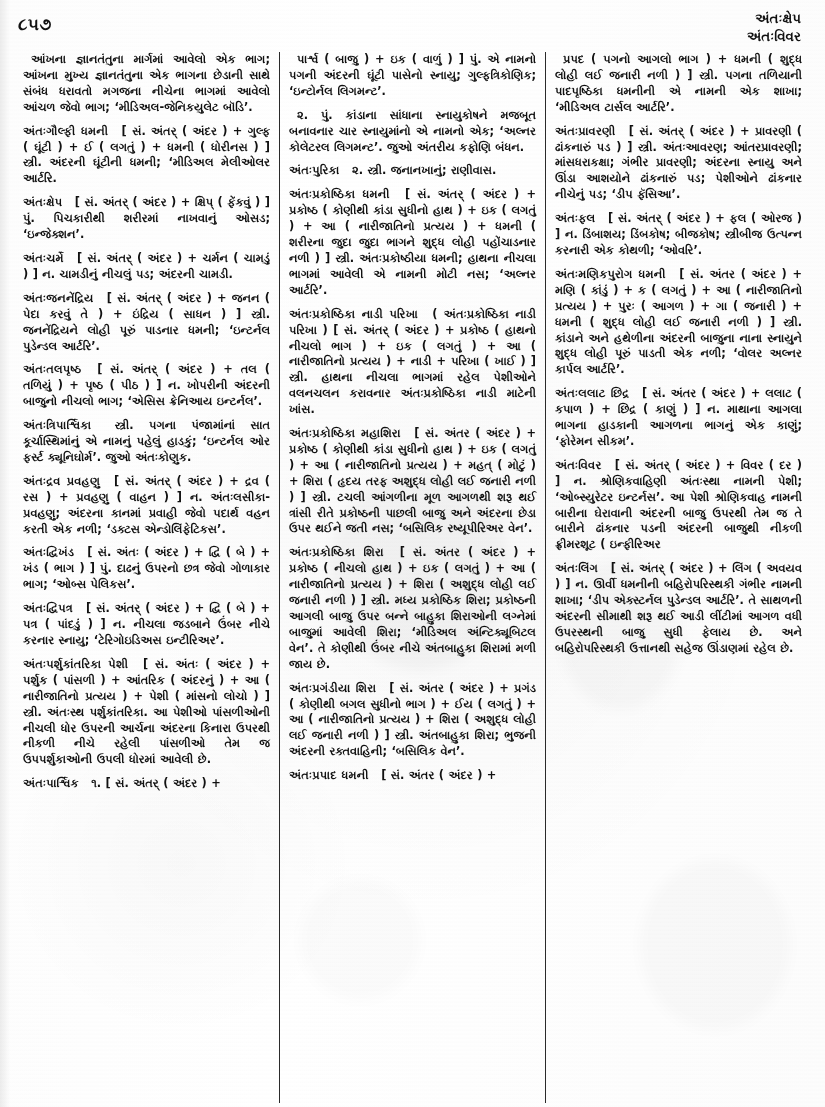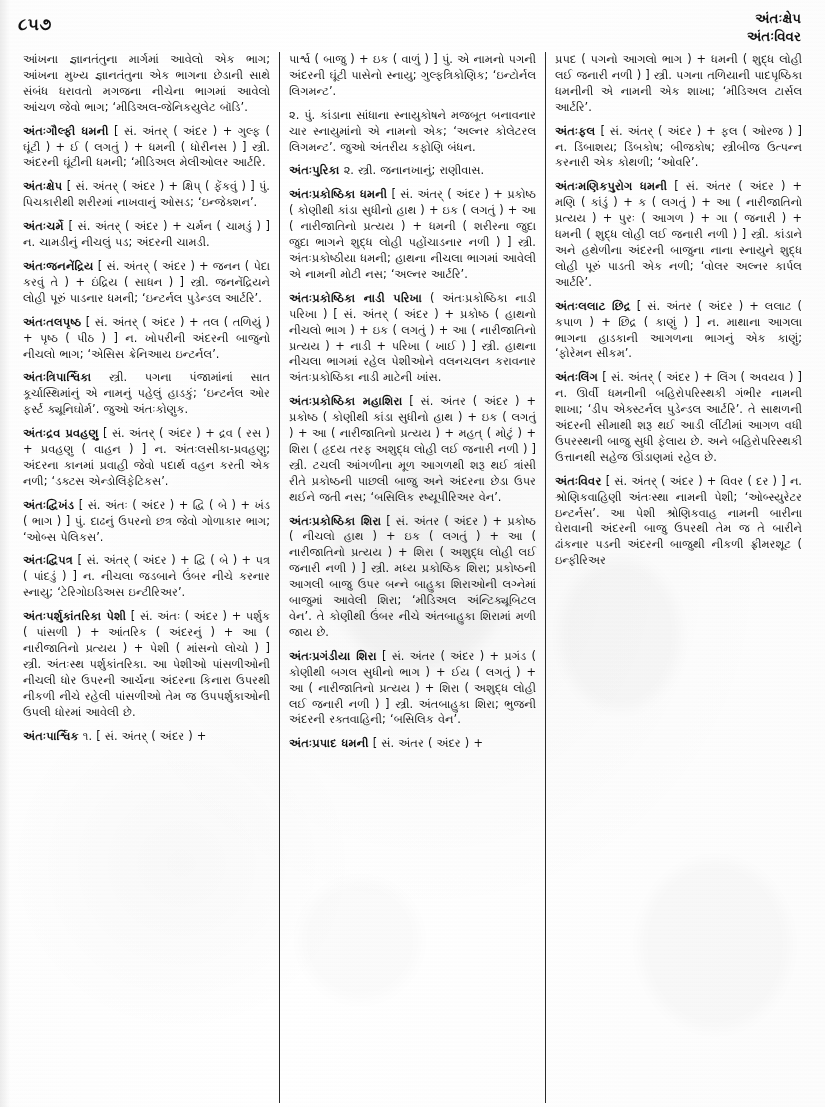--- a/index.html
+++ b/index.html
@@ -89,21 +89,21 @@
     text-align: justify;
     text-justify: inter-word;
     word-spacing: .5px;
     hyphens: none;
   }
   .entry.cont { margin-top: 0; }
   .hw {
     font-weight: 700;
     letter-spacing: .2px;
   }
-  .body-txt { font-weight: 400; }
+  .body-txt { font-weight: 700; margin-left: 8px; }
 
   
   .blob {
     position: absolute;
     border-radius: 50%;
     background: rgba(0,0,0,0.030);
     filter: blur(6px);
     pointer-events: none;
   }
   .b1 { left: 330px; top: 470px; width: 180px; height: 200px; }
@@ -156,21 +156,22 @@
         <p class="entry"><span class="hw">અંતઃપુરિકા</span><span class="body-txt"> ૨. સ્ત્રી. જનાનખાનું; રાણીવાસ.</span></p>
         <p class="entry"><span class="hw">અંતઃપ્રકોષ્ઠિકા ધમની</span><span class="body-txt"> [ સં. અંતર્ ( અંદર ) + પ્રકોષ્ઠ ( કોણીથી કાંડા સુધીનો હાથ ) + ઇક ( લગતું ) + આ ( નારીજાતિનો પ્રત્યય ) + ધમની ( શરીરના જુદા જુદા ભાગને શુદ્ધ લોહી પહોંચાડનાર નળી ) ] સ્ત્રી. અંતઃપ્રકોષ્ઠીયા ધમની; હાથના નીચલા ભાગમાં આવેલી એ નામની મોટી નસ; ‘અલ્નર આર્ટરિ’.</span></p>
         <p class="entry"><span class="hw">અંતઃપ્રકોષ્ઠિકા નાડી પરિખા</span><span class="body-txt"> ( અંતઃપ્રકોષ્ઠિકા નાડી પરિખા ) [ સં. અંતર્ ( અંદર ) + પ્રકોષ્ઠ ( હાથનો નીચલો ભાગ ) + ઇક ( લગતું ) + આ ( નારીજાતિનો પ્રત્યય ) + નાડી + પરિખા ( ખાઈ ) ] સ્ત્રી. હાથના નીચલા ભાગમાં રહેલ પેશીઓને વલનચલન કરાવનાર અંતઃપ્રકોષ્ઠિકા નાડી માટેની ખાંસ.</span></p>
         <p class="entry"><span class="hw">અંતઃપ્રકોષ્ઠિકા મહાશિરા</span><span class="body-txt"> [ સં. અંતર ( અંદર ) + પ્રકોષ્ઠ ( કોણીથી કાંડા સુધીનો હાથ ) + ઇક ( લગતું ) + આ ( નારીજાતિનો પ્રત્યય ) + મહત્ ( મોટું ) + શિરા ( હૃદય તરફ અશુદ્ધ લોહી લઈ જનારી નળી ) ] સ્ત્રી. ટચલી આંગળીના મૂળ આગળથી શરૂ થઈ ત્રાંસી રીતે પ્રકોષ્ઠની પાછલી બાજુ અને અંદરના છેડા ઉપર થઈને જતી નસ; ‘બસિલિક રષ્યૂપીરિઅર વેન’.</span></p>
         <p class="entry"><span class="hw">અંતઃપ્રકોષ્ઠિકા શિરા</span><span class="body-txt"> [ સં. અંતર ( અંદર ) + પ્રકોષ્ઠ ( નીચલો હાથ ) + ઇક ( લગતું ) + આ ( નારીજાતિનો પ્રત્યય ) + શિરા ( અશુદ્ધ લોહી લઈ જનારી નળી ) ] સ્ત્રી. મધ્ય પ્રકોષ્ઠિક શિરા; પ્રકોષ્ઠની આગલી બાજુ ઉપર બન્ને બાહુકા શિરાઓની લગ્નેમાં બાજુમાં આવેલી શિરા; ‘મીડિઅલ અંન્ટિક્યૂબિટલ વેન’. તે કોણીથી ઉંબર નીચે અંતબાહુકા શિરામાં મળી જાય છે.</span></p>
         <p class="entry"><span class="hw">અંતઃપ્રગંડીયા શિરા</span><span class="body-txt"> [ સં. અંતર ( અંદર ) + પ્રગંડ ( કોણીથી બગલ સુધીનો ભાગ ) + ઈય ( લગતું ) + આ ( નારીજાતિનો પ્રત્યય ) + શિરા ( અશુદ્ધ લોહી લઈ જનારી નળી ) ] સ્ત્રી. અંતબાહુકા શિરા; ભુજની અંદરની રક્તવાહિની; ‘બસિલિક વેન’.</span></p>
         <p class="entry"><span class="hw">અંતઃપ્રપાદ ધમની</span><span class="body-txt"> [ સં. અંતર ( અંદર ) +</span></p>
       </div>
     <div class="col" id="col-2">
         <p class="entry cont"><span class="body-txt">પ્રપદ ( પગનો આગલો ભાગ ) + ધમની ( શુદ્ધ લોહી લઈ જનારી નળી ) ] સ્ત્રી. પગના તળિયાની પાદપૃષ્ઠિકા ધમનીની એ નામની એક શાખા; ‘મીડિઅલ ટાર્સલ આર્ટરિ’.</span></p>
+        <p class="entry"><span class="hw">અંતઃપ્રાવરણી</span><span class="body-txt"> [ સં. અંતર્ ( અંદર ) + પ્રાવરણી ( ઢાંકનારું પડ ) ] સ્ત્રી. અંતઃઆવરણ; આંતરપ્રાવરણી; માંસધરાકક્ષા; ગંભીર પ્રાવરણી; અંદરના સ્નાયુ અને ઊંડા આશયોને ઢાંકનારું પડ; પેશીઓને ઢાંકનાર નીચેનું પડ; ‘ડીપ ફૅસિઆ’.</span></p>
         <p class="entry"><span class="hw">અંતઃફલ</span><span class="body-txt"> [ સં. અંતર્ ( અંદર ) + ફલ ( ઓરજ ) ] ન. ડિંબાશય; ડિંબકોષ; બીજકોષ; સ્ત્રીબીજ ઉત્પન્ન કરનારી એક કોથળી; ‘ઓવરિ’.</span></p>
         <p class="entry"><span class="hw">અંતઃમણિકપુરોગ ધમની</span><span class="body-txt"> [ સં. અંતર ( અંદર ) + મણિ ( કાંડું ) + ક ( લગતું ) + આ ( નારીજાતિનો પ્રત્યય ) + પુરઃ ( આગળ ) + ગા ( જનારી ) + ધમની ( શુદ્ધ લોહી લઈ જનારી નળી ) ] સ્ત્રી. કાંડાને અને હથેળીના અંદરની બાજુના નાના સ્નાયુને શુદ્ધ લોહી પૂરું પાડતી એક નળી; ‘વોલર અલ્નર કાર્પલ આર્ટરિ’.</span></p>
         <p class="entry"><span class="hw">અંતઃલલાટ છિદ્ર</span><span class="body-txt"> [ સં. અંતર ( અંદર ) + લલાટ ( કપાળ ) + છિદ્ર ( કાણું ) ] ન. માથાના આગલા ભાગના હાડકાની આગળના ભાગનું એક કાણું; ‘ફોરેમન સીકમ’.</span></p>
+        <p class="entry"><span class="hw">અંતઃવિવર</span><span class="body-txt"> [ સં. અંતર્ ( અંદર ) + વિવર ( દર ) ] ન. શ્રોણિકવાહિણી અંતઃસ્થા નામની પેશી; ‘ઓબ્સ્યુરેટર ઇન્ટર્નસ’. આ પેશી શ્રોણિકવાહ નામની બારીના ઘેરાવાની અંદરની બાજુ ઉપરથી તેમ જ તે બારીને ઢાંકનાર પડની અંદરની બાજુથી નીકળી ફ્રીમરશૂટ ( ઇન્ફીરિઅર</span></p>
         <p class="entry"><span class="hw">અંતઃલિંગ</span><span class="body-txt"> [ સં. અંતર્ ( અંદર ) + લિંગ ( અવયવ ) ] ન. ઊર્વી ધમનીની બહિરોપરિસ્થકી ગંભીર નામની શાખા; ‘ડીપ એક્સ્ટર્નલ પુડેન્ડલ આર્ટરિ’. તે સાથળની અંદરની સીમાથી શરૂ થઈ આડી લીંટીમાં આગળ વધી ઉપરસ્થની બાજુ સુધી ફેલાય છે. અને બહિરોપરિસ્થકી ઉત્તાનથી સહેજ ઊંડાણમાં રહેલ છે.</span></p>
-        <p class="entry"><span class="hw">અંતઃવિવર</span><span class="body-txt"> [ સં. અંતર્ ( અંદર ) + વિવર ( દર ) ] ન. શ્રોણિકવાહિણી અંતઃસ્થા નામની પેશી; ‘ઓબ્સ્યુરેટર ઇન્ટર્નસ’. આ પેશી શ્રોણિકવાહ નામની બારીના ઘેરાવાની અંદરની બાજુ ઉપરથી તેમ જ તે બારીને ઢાંકનાર પડની અંદરની બાજુથી નીકળી ફ્રીમરશૂટ ( ઇન્ફીરિઅર</span></p>
       </div>
   </div>
 
 </div>
 
 </body></html>

